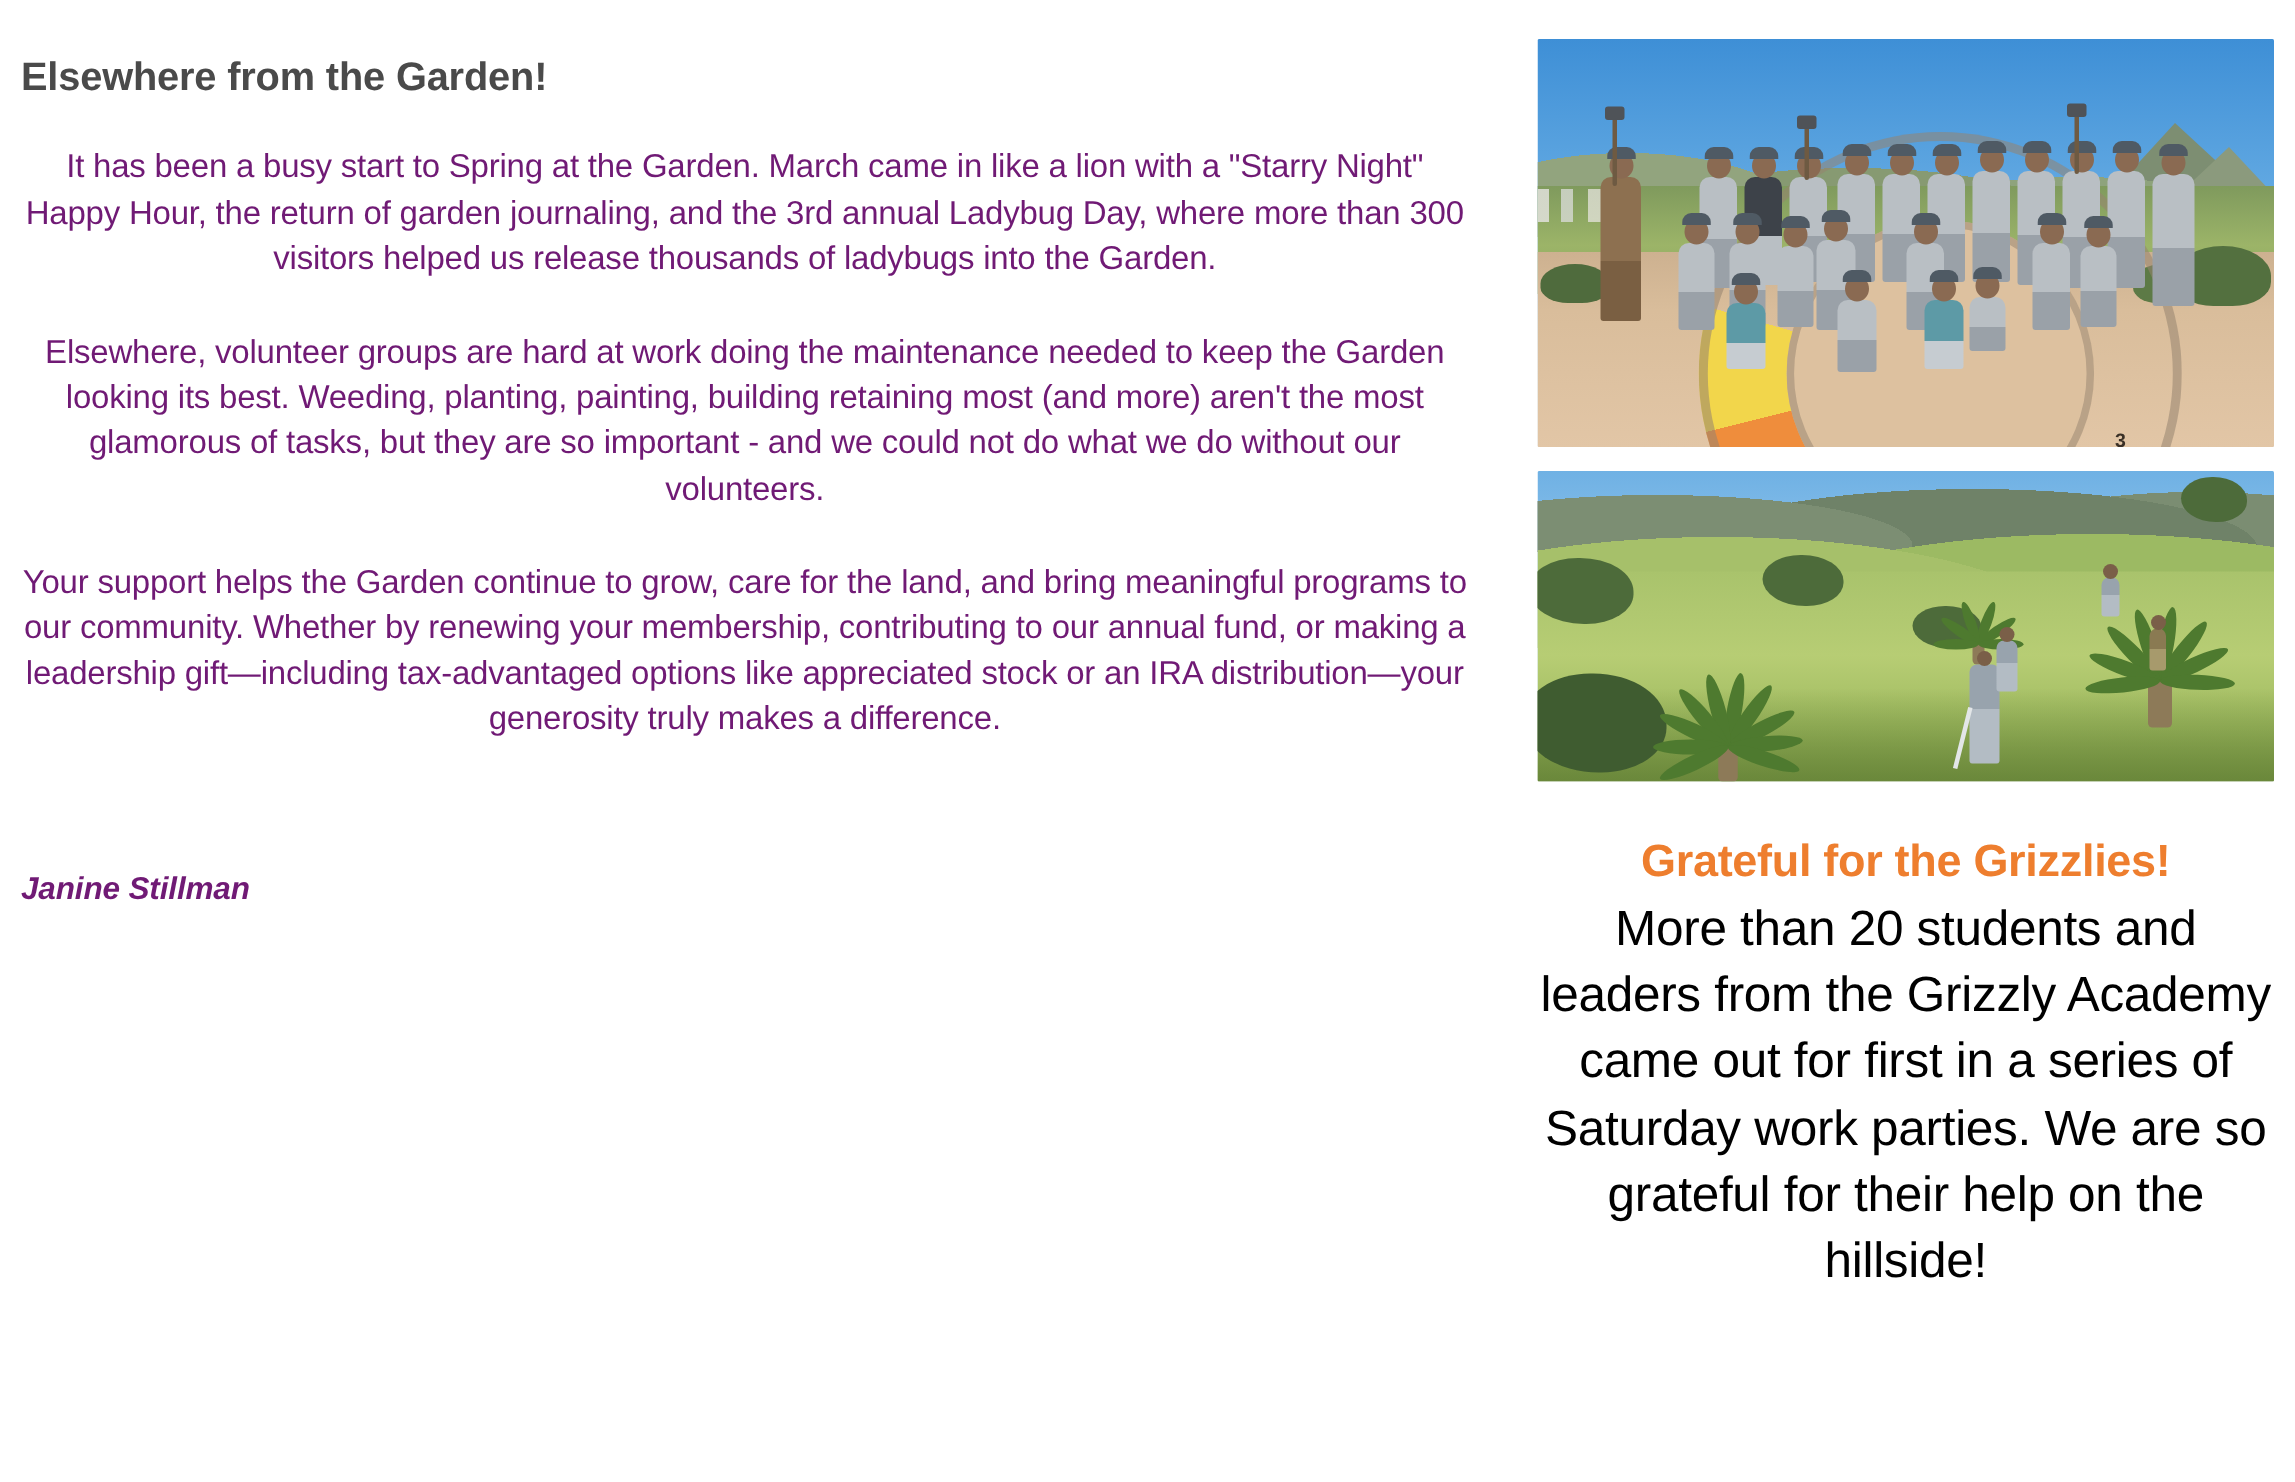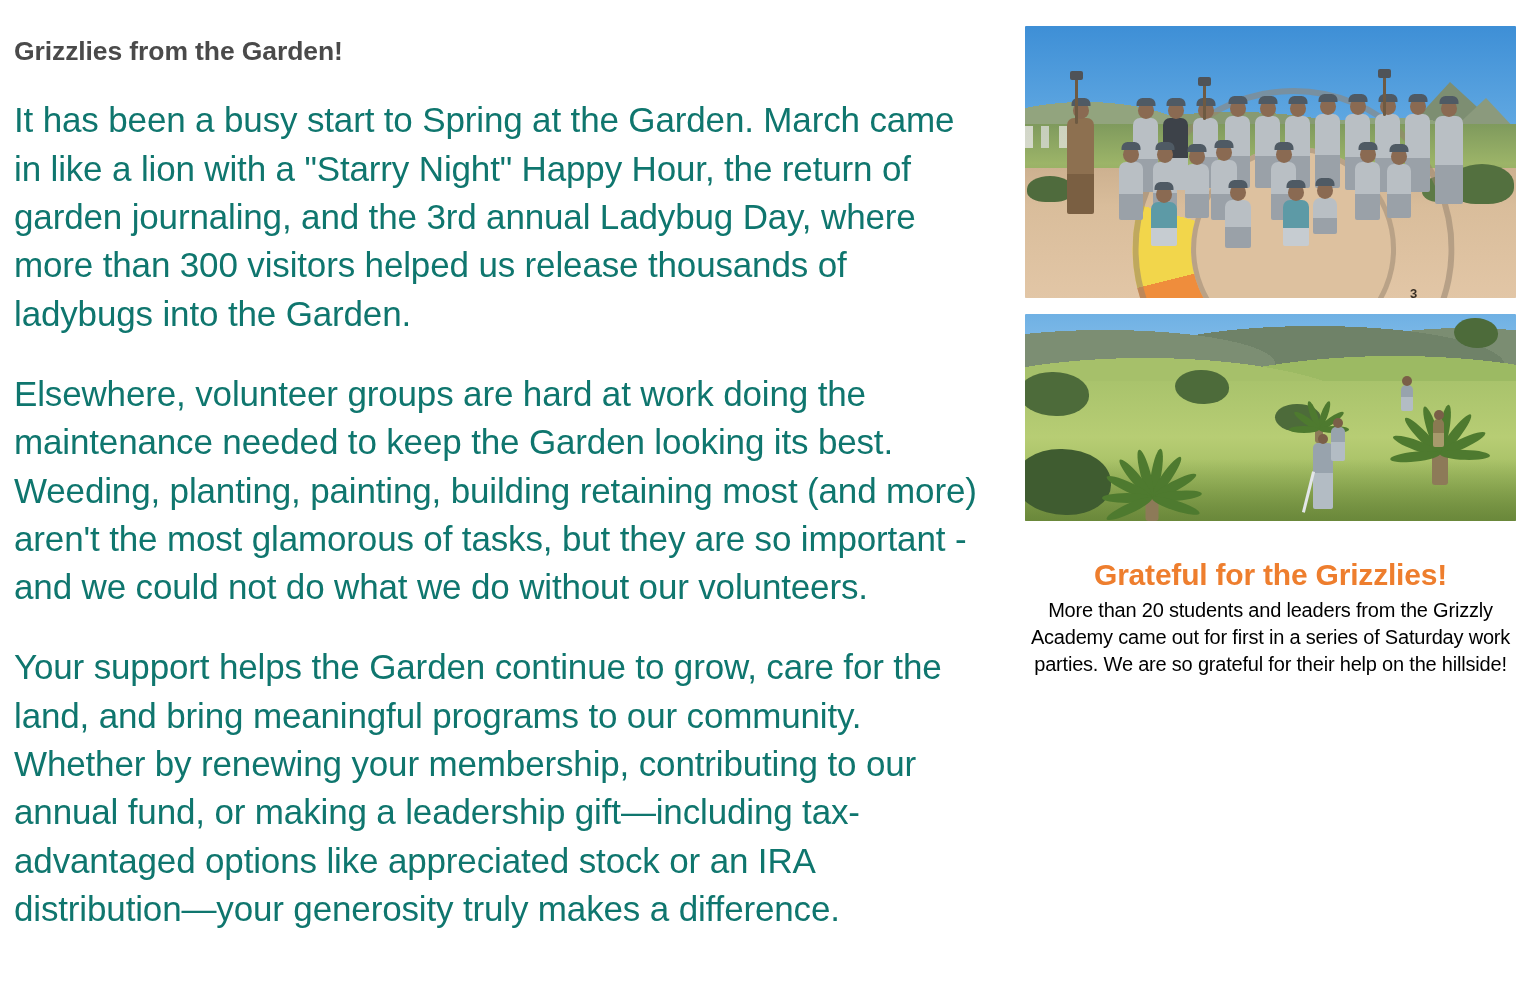--- a/index.html
+++ b/index.html
@@ -31,26 +31,27 @@
   }
   .letter-heading {
     font-size: 26.5px;
     font-weight: bold;
     color: #4a4a4a;
     letter-spacing: -0.1px;
     margin: 0 0 30px 0;
     line-height: 1.15;
   }
   .letter-para {
-    font-size: 35px;
-    color: #0f766e;
+    font-size: 22px;
+    color: #701a75;
     line-height: 1.38;
     margin: 0 0 32px 0;
     max-width: 965px;
     letter-spacing: -0.15px;
+    text-align: center;
   }
   .letter-para:last-of-type { margin-bottom: 0; }
 
   .signature {
     margin-top: 86px;
     font-size: 21px;
     font-weight: bold;
     color: #701a75;
     line-height: 1.26;
     letter-spacing: -0.1px;
@@ -241,36 +242,36 @@
   .caption-heading {
     font-size: 30px;
     font-weight: bold;
     color: #ee7e2e;
     text-align: center;
     line-height: 1.2;
     margin: 0 0 4px 0;
     letter-spacing: -0.2px;
   }
   .caption-body {
-    font-size: 20px;
+    font-size: 33px;
     color: #000000;
     text-align: center;
     line-height: 1.34;
     margin: 0;
     letter-spacing: -0.2px;
   }
 </style>
 </head>
 <body>
 
 <div class="newsletter">
 
   <div class="left-col">
 
-    <div class="letter-heading">Grizzlies from the Garden!</div>
+    <div class="letter-heading">Elsewhere from the Garden!</div>
 
     <p class="letter-para">It has been a busy start to Spring at the Garden. March came in like a lion with a "Starry Night" Happy Hour, the return of garden journaling, and the 3rd annual Ladybug Day, where more than 300 visitors helped us release thousands of ladybugs into the Garden.</p>
 
     <p class="letter-para">Elsewhere, volunteer groups are hard at work doing the maintenance needed to keep the Garden looking its best. Weeding, planting, painting, building retaining most (and more) aren't the most glamorous of tasks, but they are so important - and we could not do what we do without our volunteers.</p>
 
 
     <p class="letter-para">Your support helps the Garden continue to grow, care for the land, and bring meaningful programs to our community. Whether by renewing your membership, contributing to our annual fund, or making a leadership gift—including tax-advantaged options like appreciated stock or an IRA distribution—your generosity truly makes a difference.</p>
 
     <div class="signature">
       <div>Janine Stillman</div>

